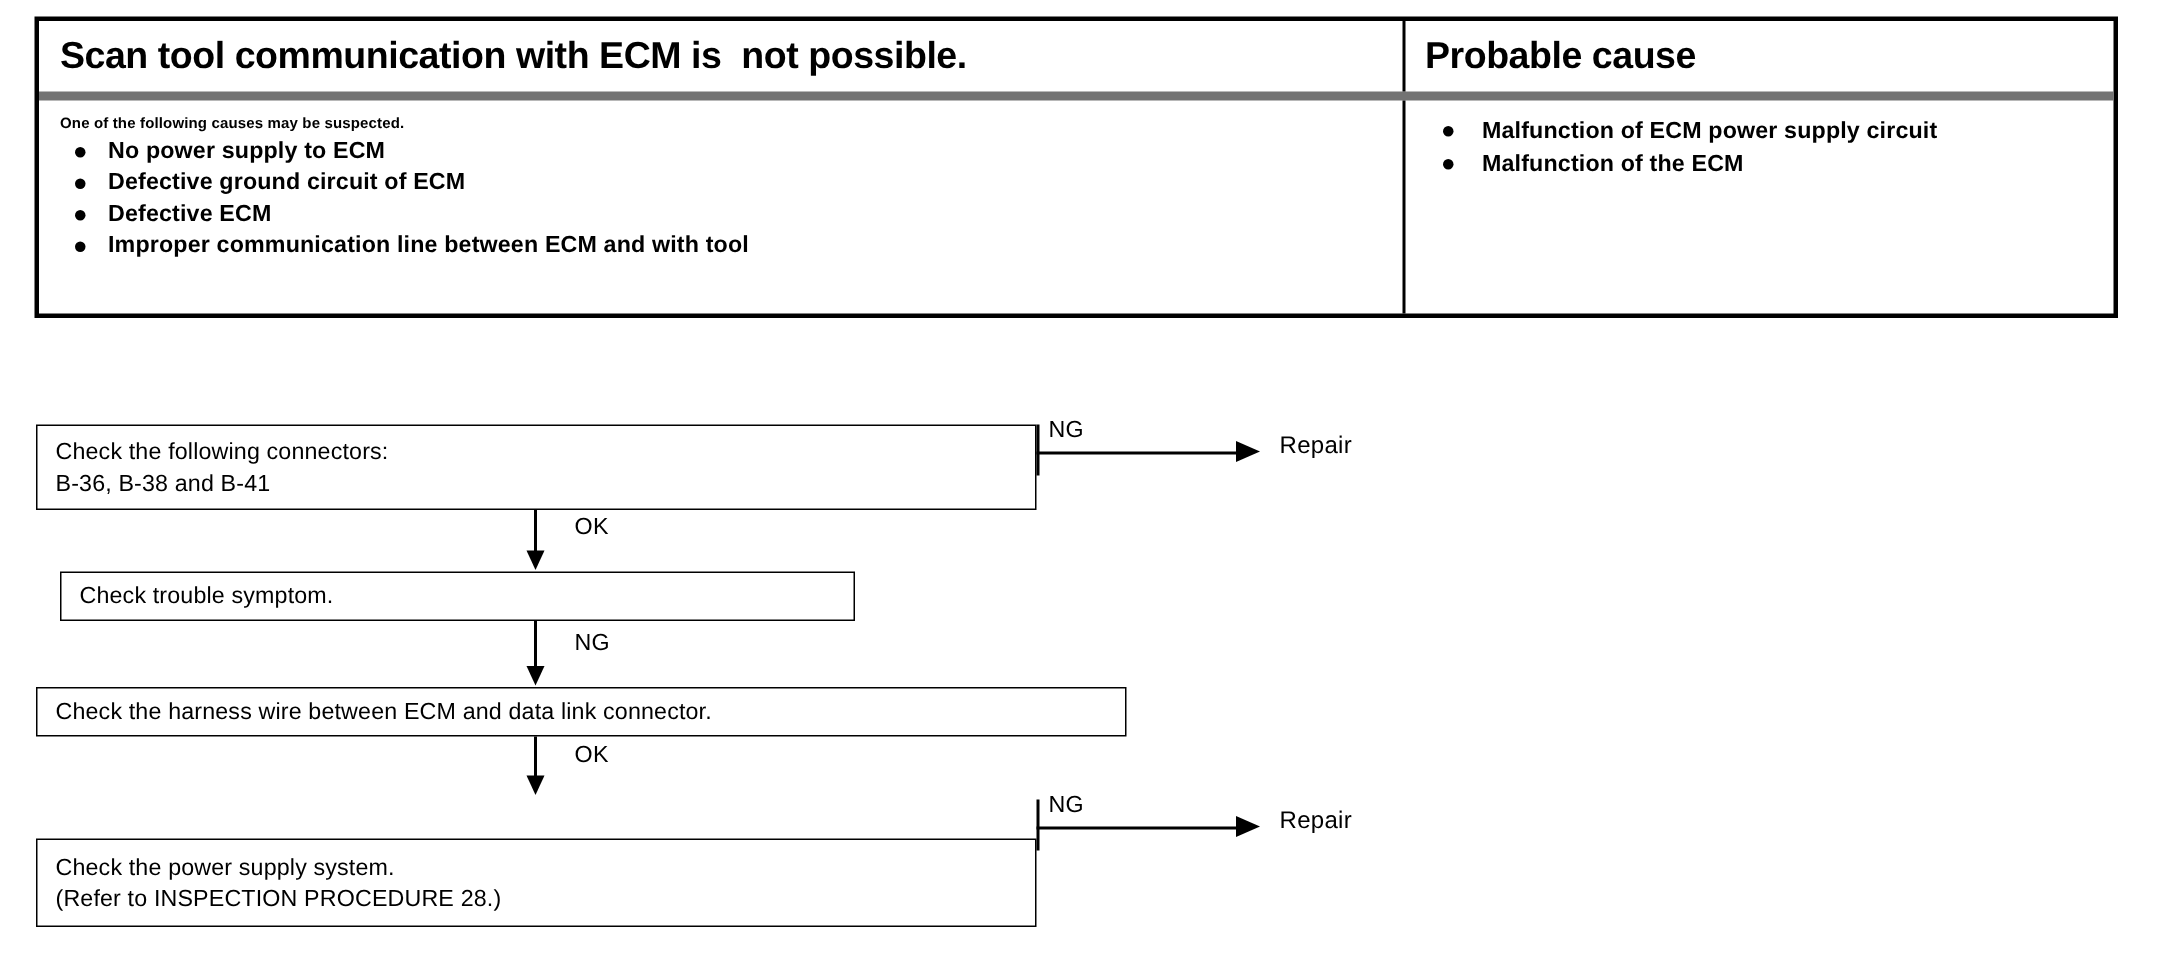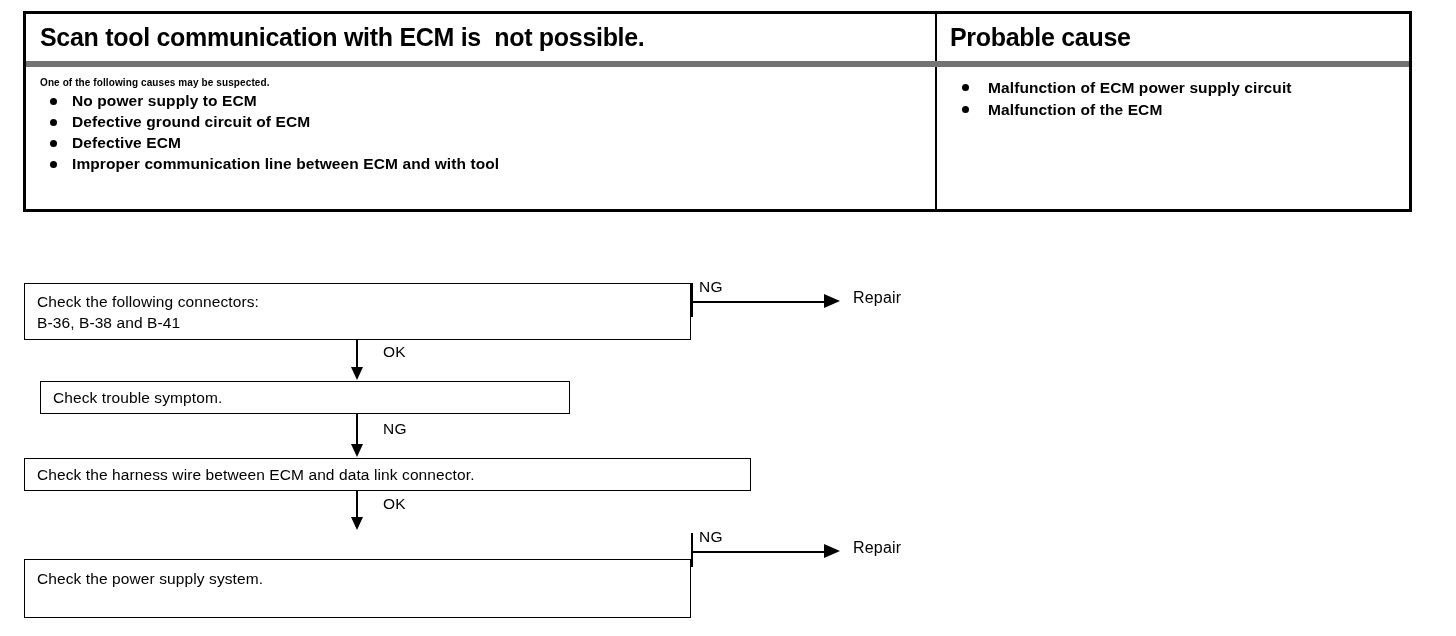--- a/index.html
+++ b/index.html
@@ -257,20 +257,21 @@
   <div class="fbox" id="flow-box-2">
     <div class="line">Check trouble symptom.</div>
   </div>
 
   <div class="fbox" id="flow-box-3">
     <div class="line">Check the harness wire between ECM and data link connector.</div>
   </div>
 
   <div class="fbox" id="flow-box-4">
     <div class="line">Check the power supply system.</div>
+    <div class="line">(Refer to INSPECTION PROCEDURE 28.)</div>
   </div>
 
   <div class="v-arrow" style="left:351px; top:340px; height:41px;">
     <div class="stem" style="height:28px;"></div>
     <div class="head" style="top:27px;"></div>
   </div>
   <div class="v-label" style="left:371px; top:343px;">OK</div>
 
   <div class="v-arrow" style="left:351px; top:414px; height:44px;">
     <div class="stem" style="height:31px;"></div>

